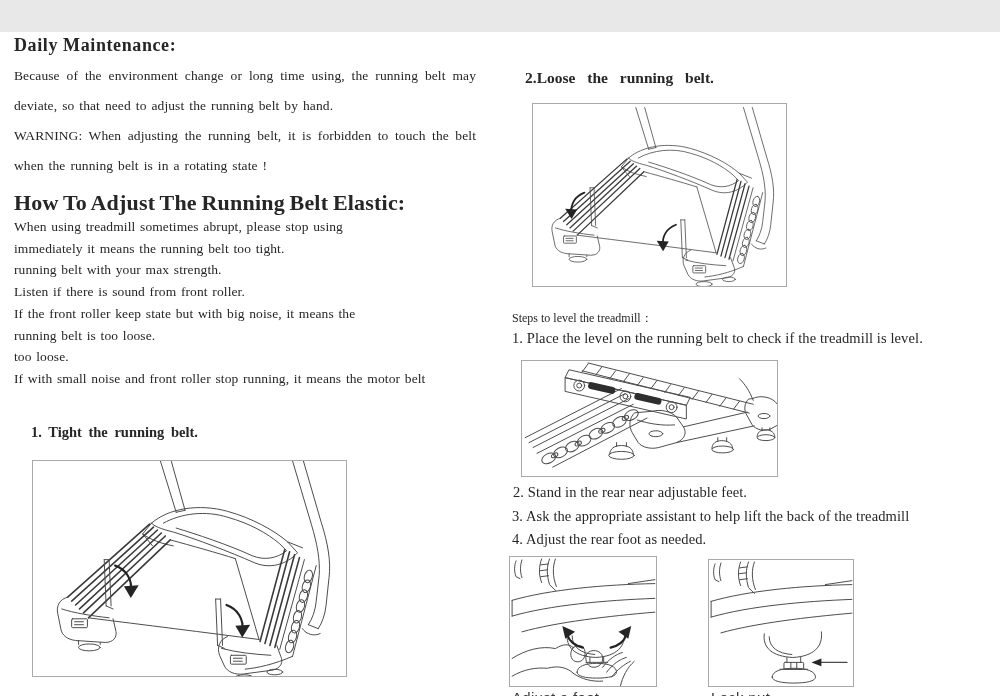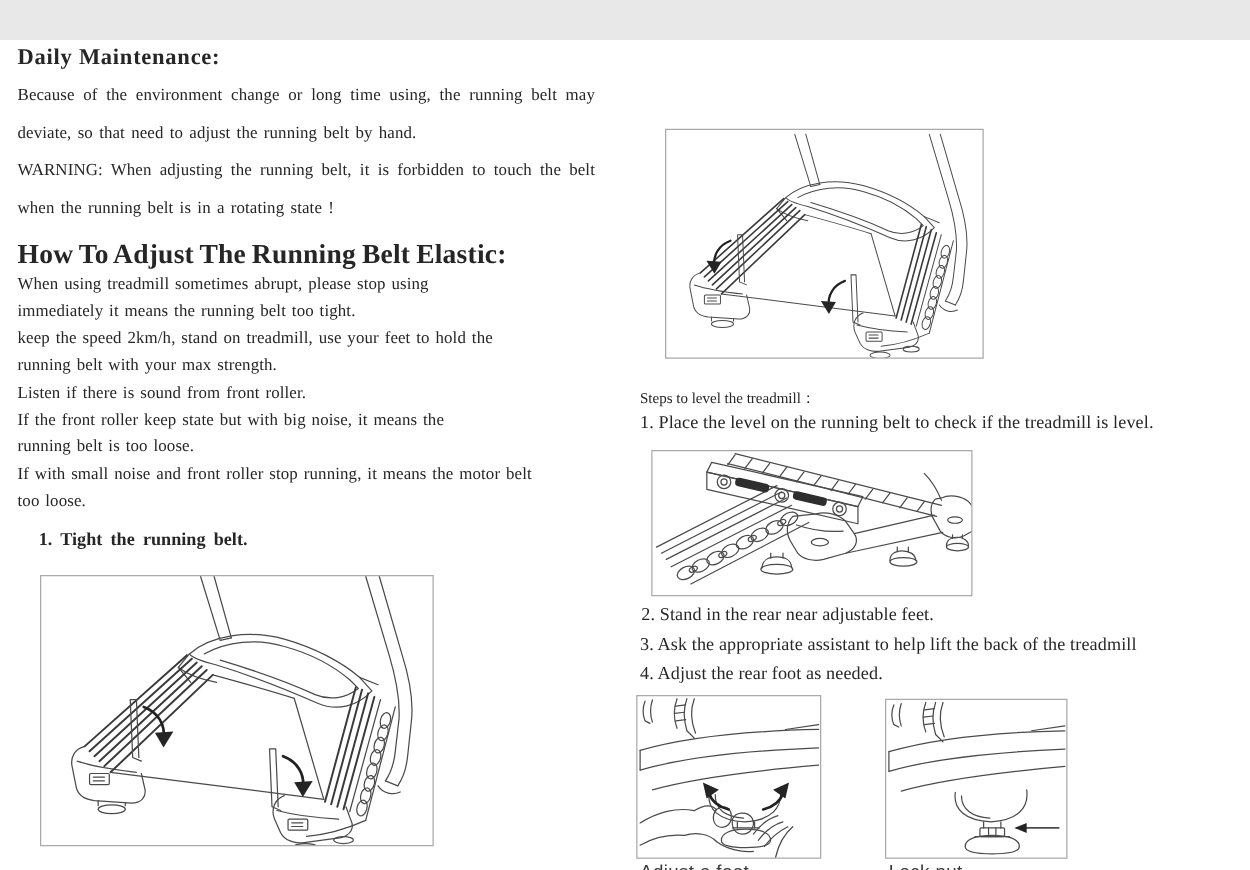--- a/index.html
+++ b/index.html
@@ -42,27 +42,26 @@
   <div class="abs block" style="left:14px;top:89px;">
     <div class="just">WARNING: When adjusting the running belt, it is forbidden to touch the belt</div>
     <div>when the running belt is in a rotating state !</div>
   </div>
 
   <div class="abs h2" style="left:14px;top:158px;">How To Adjust The Running Belt Elastic:</div>
 
   <div class="abs tblock" style="left:14px;top:184px;">
     <div>When using treadmill sometimes abrupt, please stop using</div>
     <div>immediately it means the running belt too tight.</div>
-    <div>keep the speed 2km/h, stand on treadmill, use your feet to hold the</div>
     <div>running belt with your max strength.</div>
     <div>Listen if there is sound from front roller.</div>
     <div>If the front roller keep state but with big noise, it means the</div>
     <div>running belt is too loose.</div>
+    <div>too loose.</div>
     <div>If with small noise and front roller stop running, it means the motor belt</div>
-    <div>too loose.</div>
   </div>
 
   <div class="abs h4" style="left:31px;top:392px;">1. Tight the running belt.</div>
 
   <div class="fig" style="left:32px;top:428px;width:315px;height:217px;">
     <svg viewBox="0 0 315 218" preserveAspectRatio="xMidYMid meet">
       <g class="ln">
 
         <path d="M128,0 L144,52"></path>
           <path d="M139,0 L153,50"></path>
@@ -133,20 +132,21 @@
       </g>
       <g>
         <path class="arr" d="M195,146 C206,150 213,160 211,173"></path>
         <path class="fl" d="M211,179 L219,166 L204,167 Z"></path>
       </g>
     </svg>
   </div>
 
   <div class="abs pn" style="left:14px;top:671px;">11</div>
 
+  <div class="abs h3" style="left:525px;top:37px;">2.Loose the running belt.</div>
 
   <div class="fig" style="left:532px;top:71px;width:255px;height:184px;">
     <svg viewBox="0 0 315 218" preserveAspectRatio="xMidYMid meet">
       <g class="ln">
         <path d="M128,0 L144,52"></path>
           <path d="M139,0 L153,50"></path>
           <path d="M144,52 L153,50"></path>
         <path d="M262,0 L281,64 C287,84 290,100 289,116 L286,142 C285,152 282,160 278,166"></path>
         <path d="M273,0 L291,62 C298,84 301,102 299,118 L296,146 C295,156 292,164 288,170"></path>
         <path d="M278,166 L288,170"></path>

